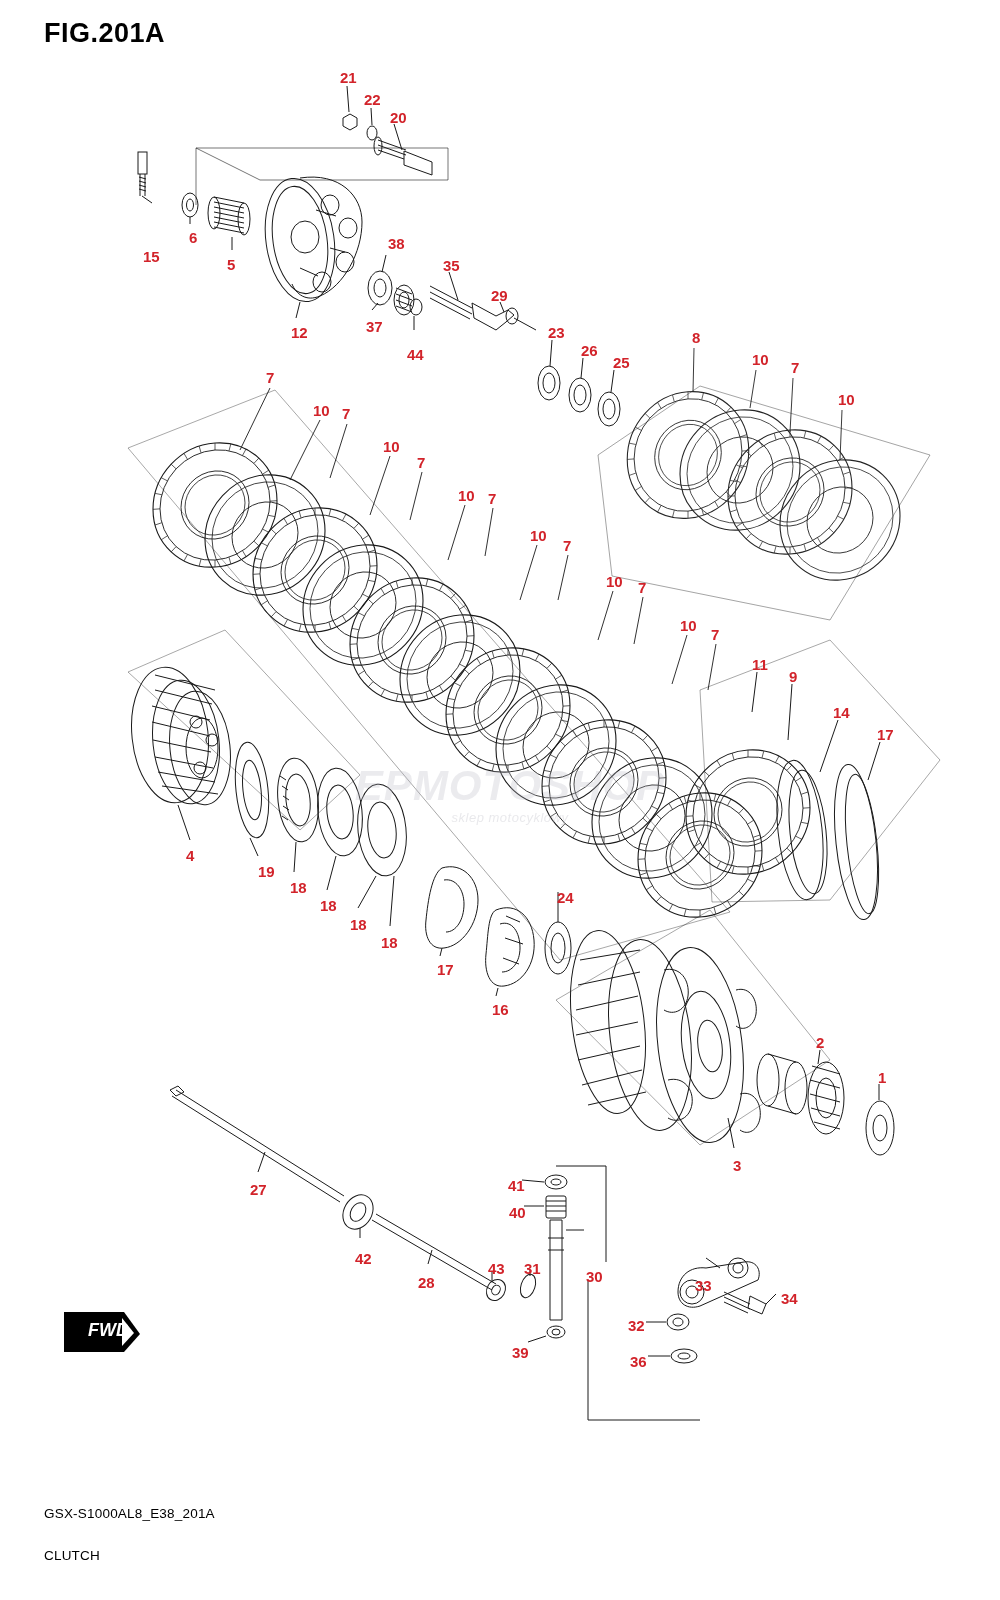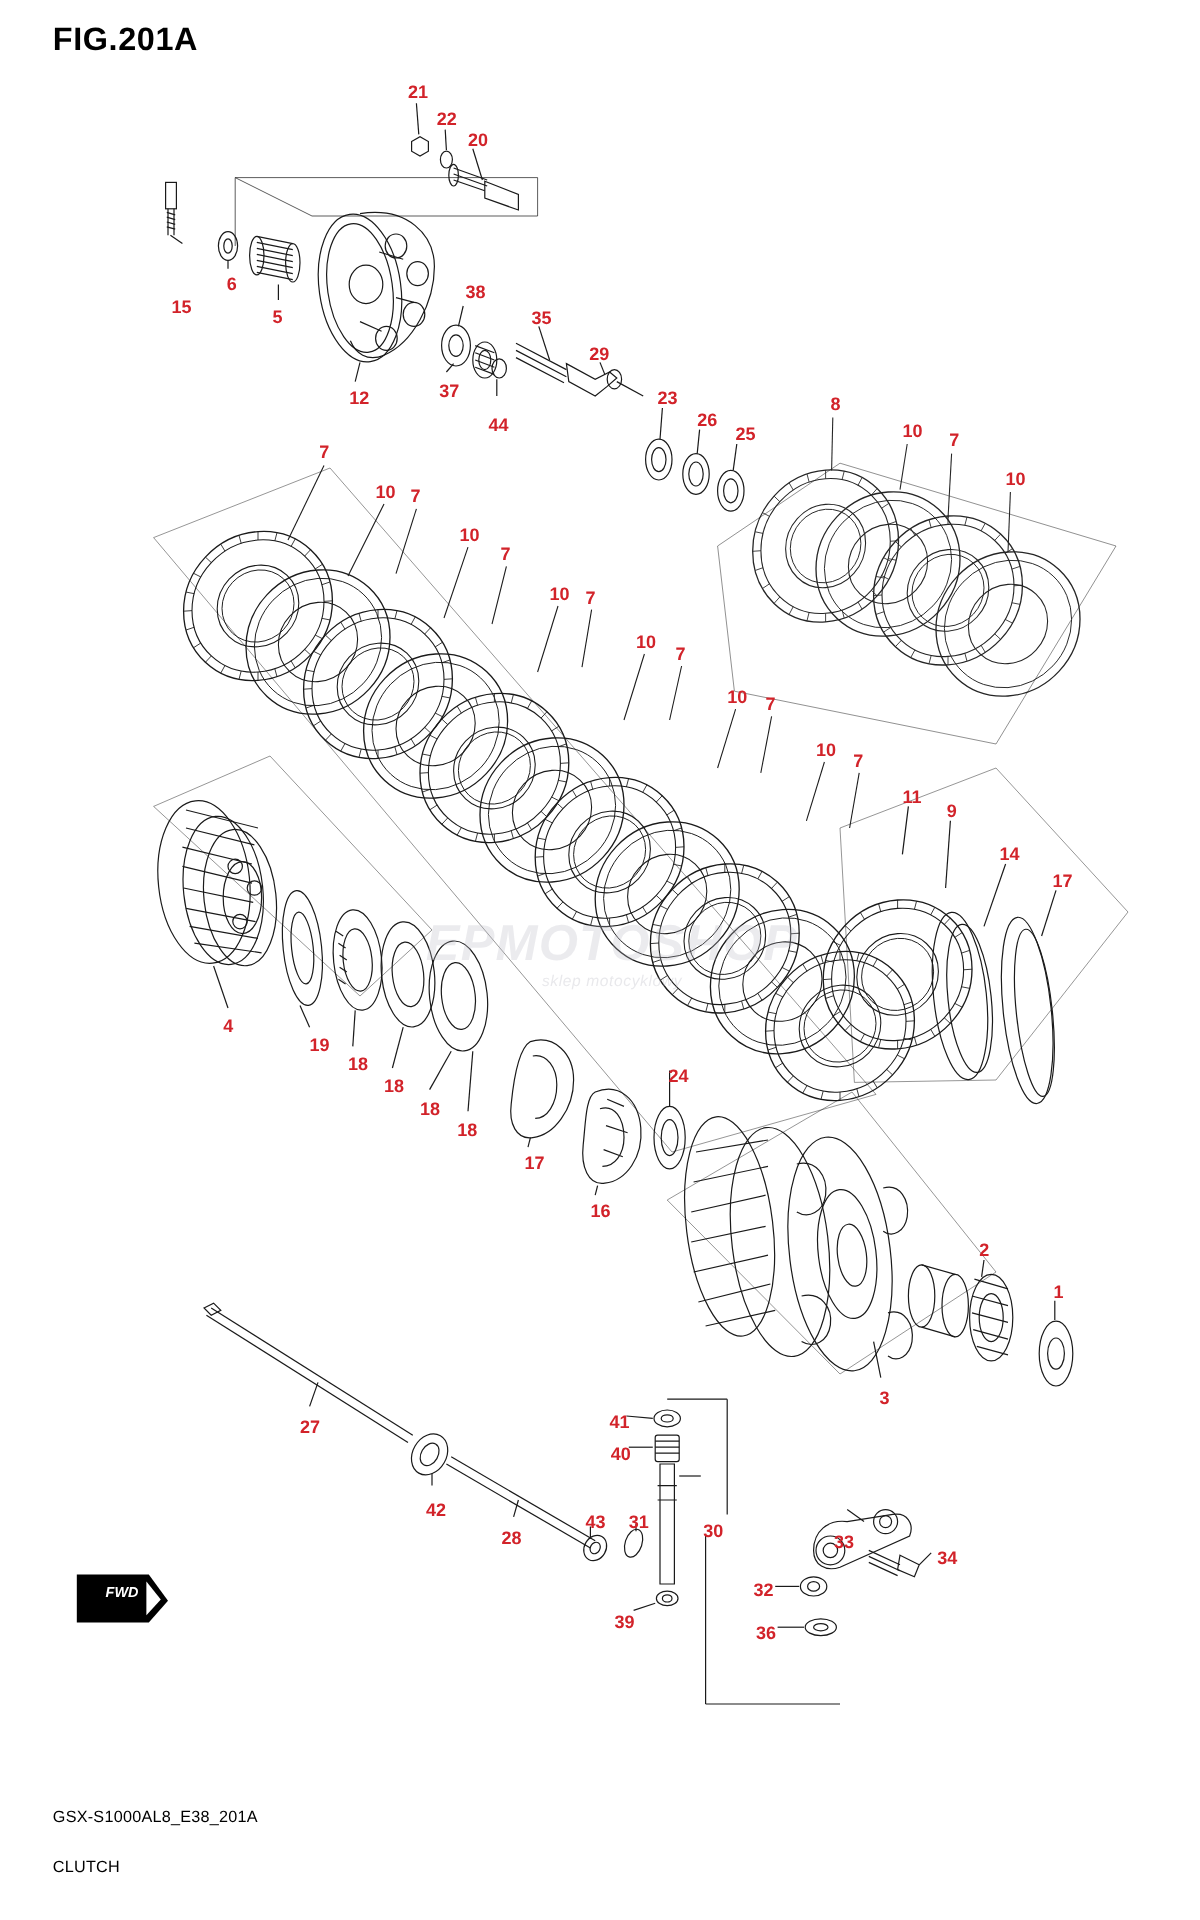--- a/index.html
+++ b/index.html
@@ -83,21 +83,21 @@
     position: absolute;
     left: 60px;
     top: 1300px;
     width: 90px;
     height: 60px;
   }
   #fwd-badge .fwd-text {
     position: absolute;
     left: 28px;
     top: 20px;
-    font-size: 12px;
+    font-size: 18px;
     font-weight: bold;
     font-style: italic;
     color: #ffffff;
   }
 </style>
 </head>
 <body>
 
 <div id="page">
 

